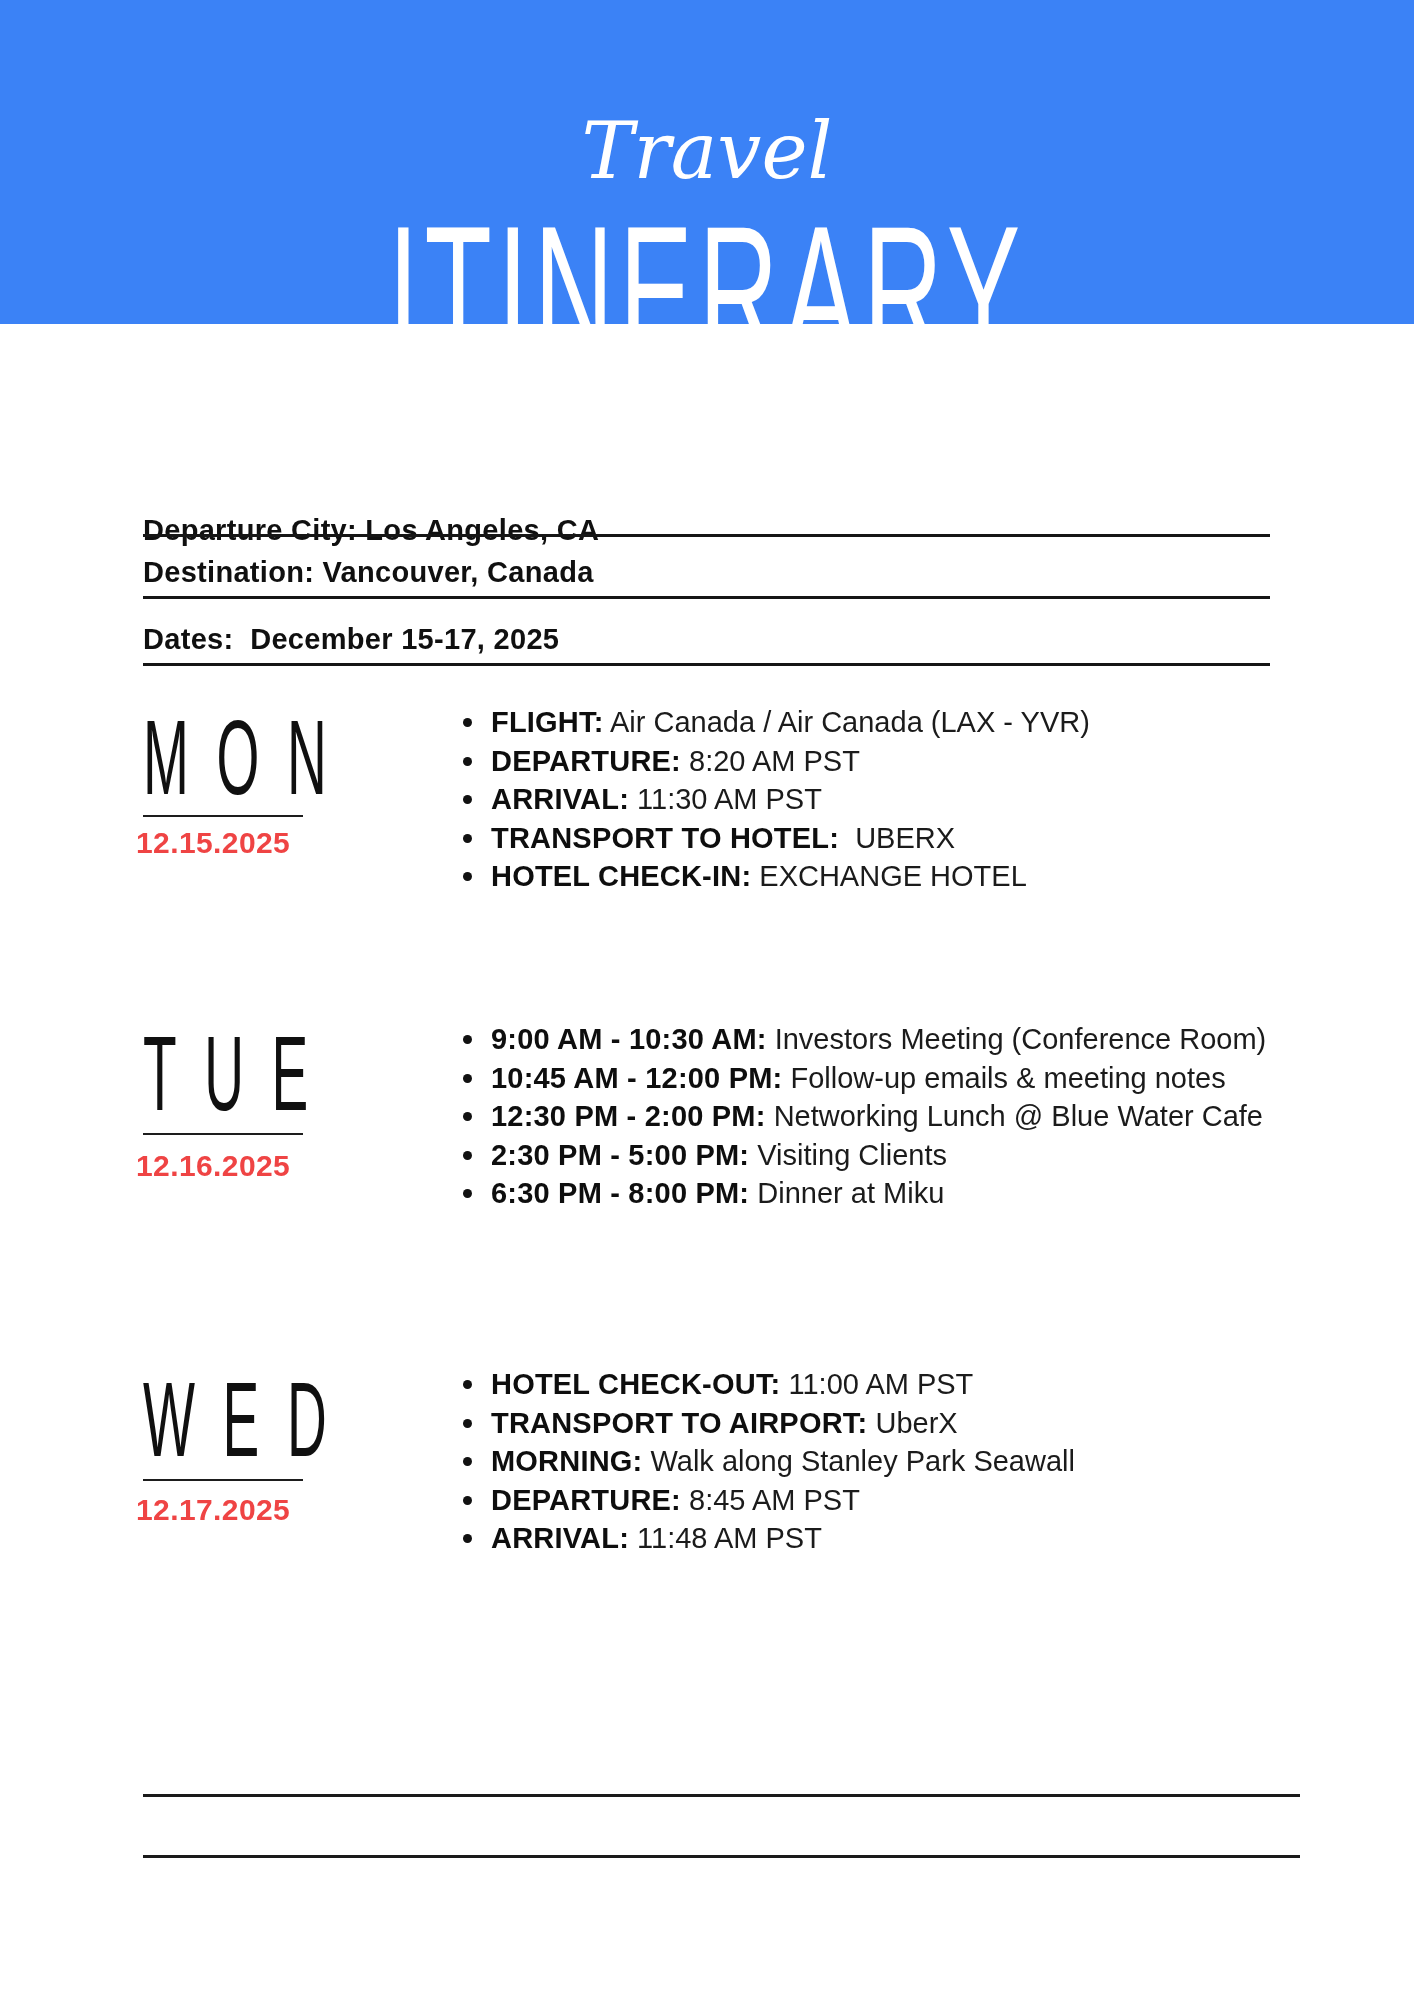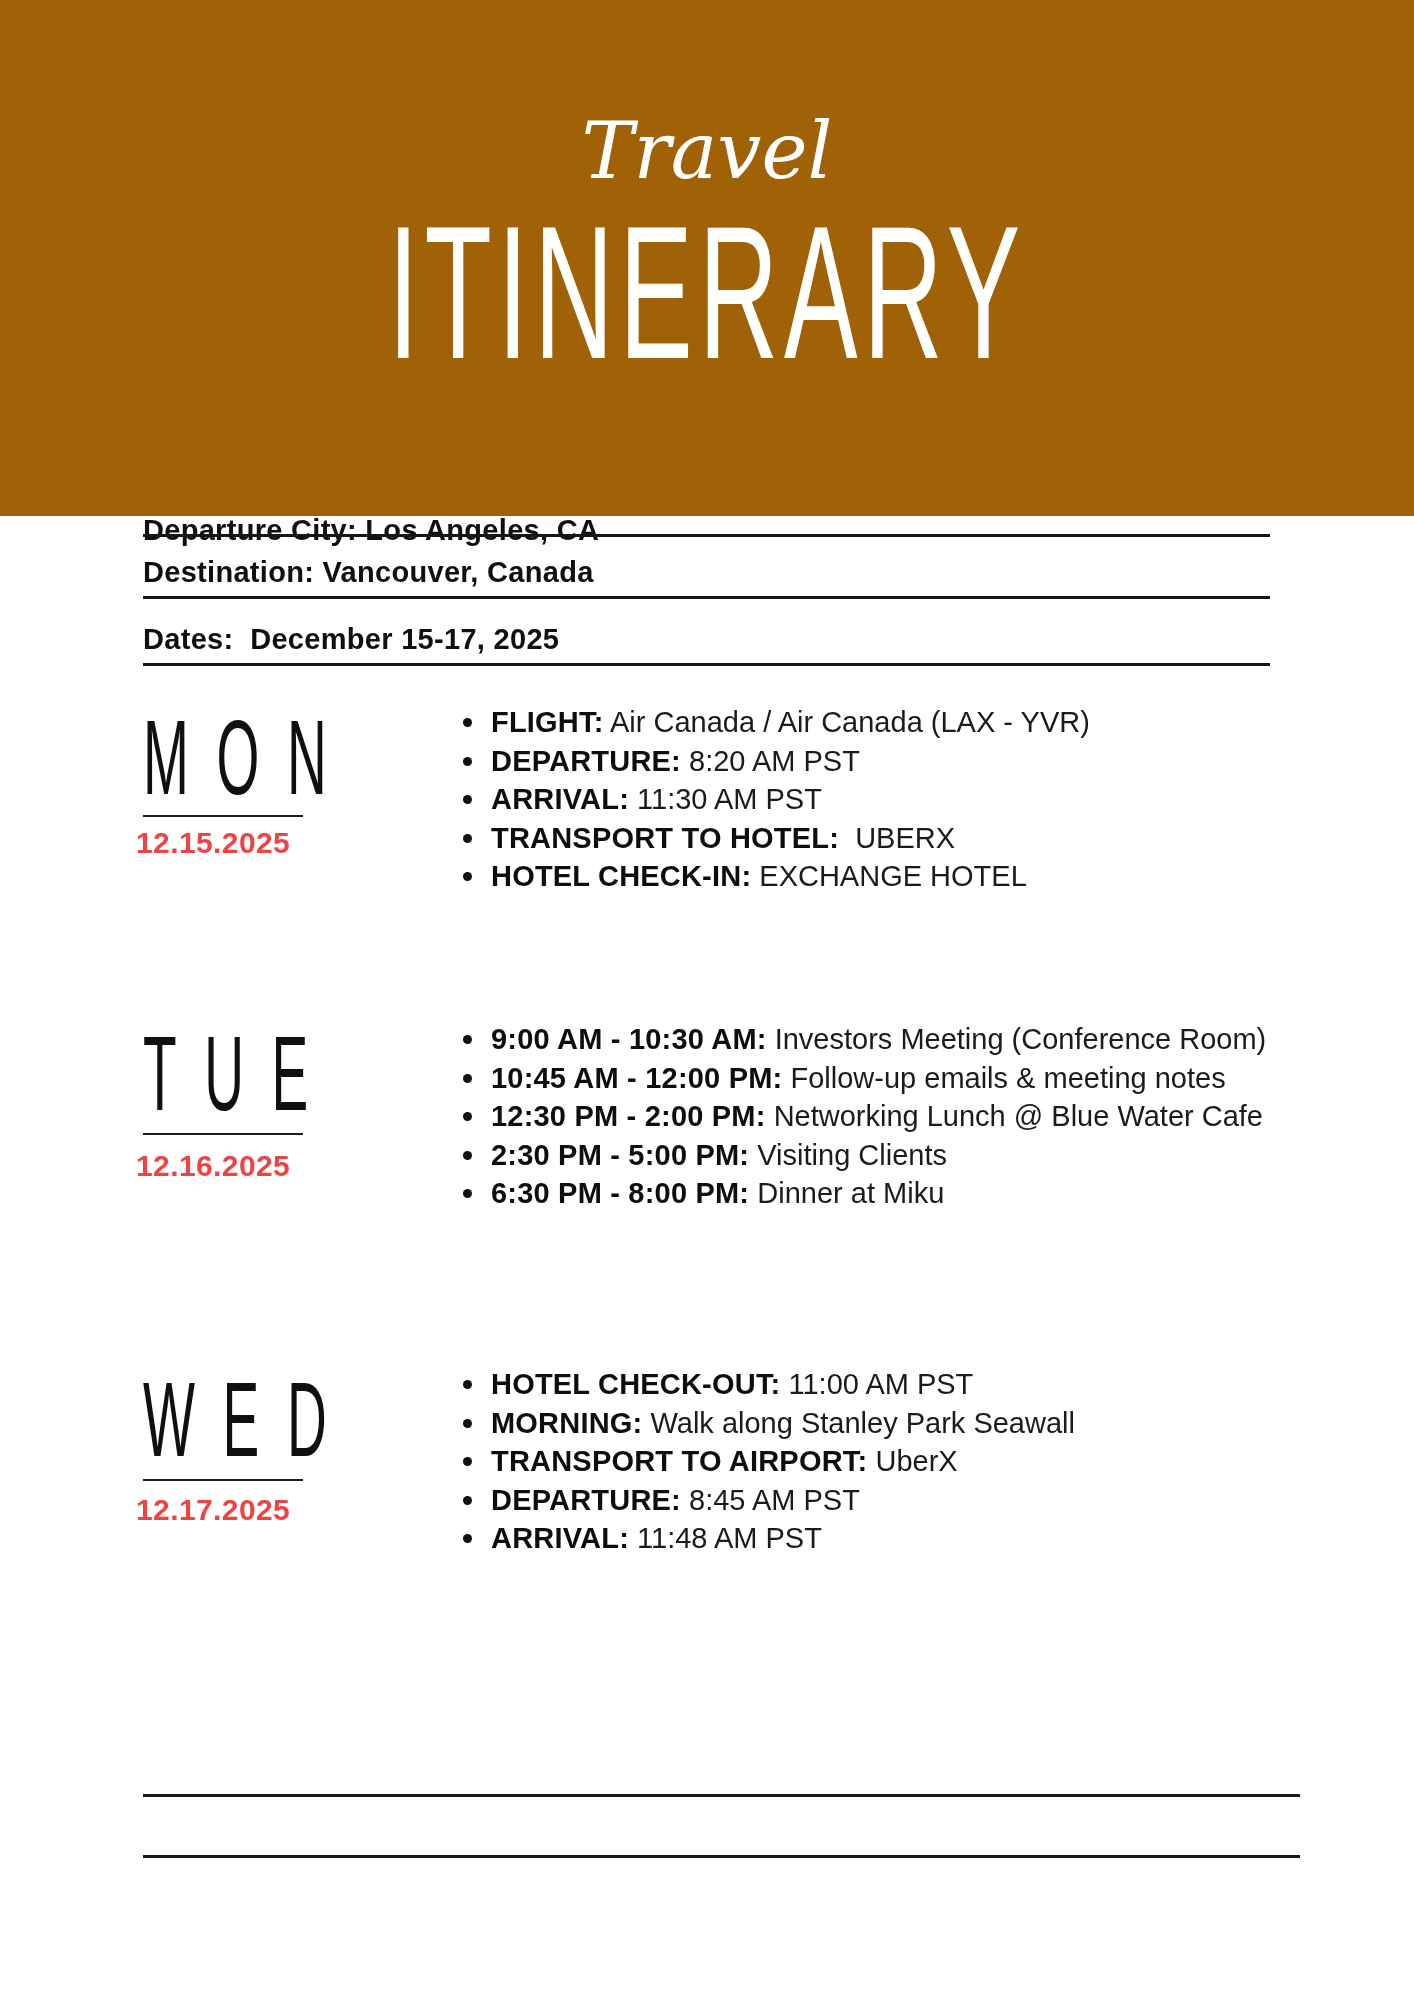--- a/index.html
+++ b/index.html
@@ -2,21 +2,21 @@
 <html><head>
 <meta charset="utf-8">
 <style>
   html,body{margin:0;padding:0;background:#e8e8e8;}
   .page{
     position:relative;width:1414px;height:2000px;margin:0 auto;
     background:#ffffff;overflow:hidden;
     font-family:"Liberation Sans",sans-serif;color:#111111;
   }
   
-  .header-band{position:absolute;top:0;left:0;width:1414px;height:516px;background:#a16207;}
+  .header-band{position:absolute;top:0;left:0;width:1414px;height:324px;background:#3b82f6;}
   .script-title{
     position:absolute;top:112px;left:0;width:1414px;text-align:center;
     font-family:"DejaVu Serif",serif;font-style:italic;font-size:78px;line-height:1;
     color:#ffffff;
   }
   .main-title{
     position:absolute;top:197px;left:0;width:1414px;text-align:center;
     font-size:190px;line-height:1;letter-spacing:10px;color:#ffffff;
     transform:scaleX(0.58);transform-origin:center top;white-space:nowrap;
     font-weight:normal;
@@ -91,22 +91,22 @@
     <li><span class="item-label">12:30 PM - 2:00 PM:</span> <span class="item-value">Networking Lunch @ Blue Water Cafe</span></li>
     <li><span class="item-label">2:30 PM - 5:00 PM:</span> <span class="item-value">Visiting Clients</span></li>
     <li><span class="item-label">6:30 PM - 8:00 PM:</span> <span class="item-value">Dinner at Miku</span></li>
   </ul>
 
   <div class="day-abbr abbr-wed">WED</div>
   <div class="day-underline dul-wed"></div>
   <div class="day-date date-wed">12.17.2025</div>
   <ul class="itin-list list-wed">
     <li><span class="item-label">HOTEL CHECK-OUT:</span> <span class="item-value">11:00 AM PST</span></li>
+    <li><span class="item-label">TRANSPORT TO AIRPORT:</span> <span class="item-value">UberX</span></li>
     <li><span class="item-label">MORNING:</span> <span class="item-value">Walk along Stanley Park Seawall</span></li>
-    <li><span class="item-label">TRANSPORT TO AIRPORT:</span> <span class="item-value">UberX</span></li>
     <li><span class="item-label">DEPARTURE:</span> <span class="item-value">8:45 AM PST</span></li>
     <li><span class="item-label">ARRIVAL:</span> <span class="item-value">11:48 AM PST</span></li>
   </ul>
 
   <div class="bottom-rule br1"></div>
   <div class="bottom-rule br2"></div>
 
 </div>
 
 </body></html>

